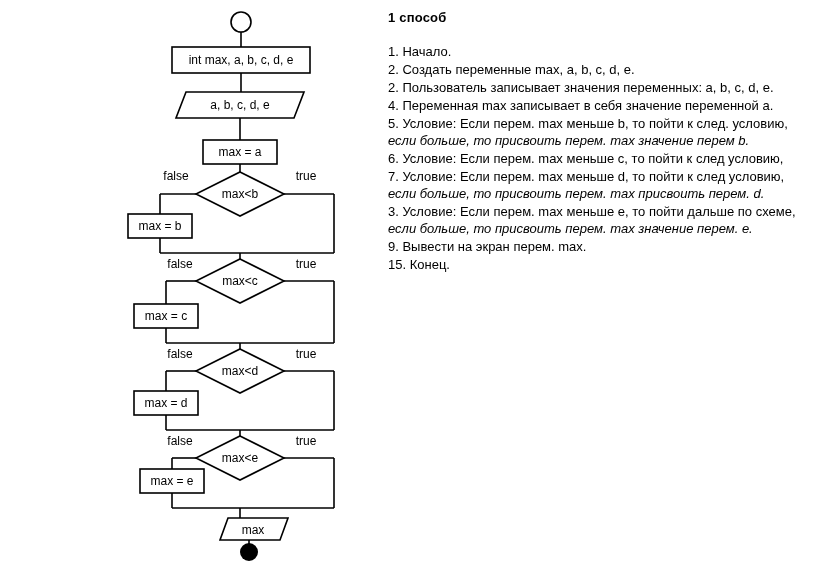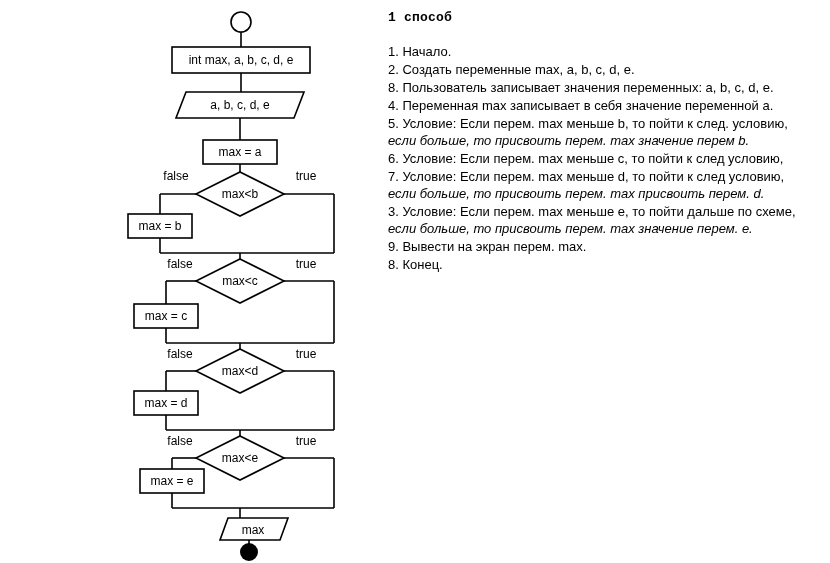--- a/index.html
+++ b/index.html
@@ -50,21 +50,20 @@
     position: absolute;
     left: 388px;
     top: 10px;
     width: 430px;
   }
   #panel-title {
     font-size: 13px;
     font-weight: bold;
     margin: 0 0 18px 0;
     letter-spacing: 0.2px;
-    font-family: Liberation Mono, monospace;
   }
   .step {
     font-size: 13px;
     line-height: 17px;
     margin-bottom: 1px;
   }
   .step .cont {
     font-style: italic;
   }
 </style>
@@ -162,21 +161,21 @@
 <div id="text-panel">
   <div id="panel-title">1 способ</div>
 
   <div class="step">
     <div>1. Начало.</div>
   </div>
   <div class="step">
     <div>2. Создать переменные max, a, b, c, d, e.</div>
   </div>
   <div class="step">
-    <div>8. Пользователь записывает значения переменных: a, b, c, d, e.</div>
+    <div>2. Пользователь записывает значения переменных: a, b, c, d, e.</div>
   </div>
   <div class="step">
     <div>4. Переменная max записывает в себя значение переменной a.</div>
   </div>
   <div class="step">
     <div>5. Условие: Если перем. max меньше b, то пойти к след. условию,</div>
     <div class="cont">если больше, то присвоить перем. max значение перем b.</div>
   </div>
   <div class="step">
     <div>6. Условие: Если перем. max меньше c, то пойти к след условию,</div>
@@ -186,15 +185,15 @@
     <div class="cont">если больше, то присвоить перем. max присвоить перем. d.</div>
   </div>
   <div class="step">
     <div>3. Условие: Если перем. max меньше e, то пойти дальше по схеме,</div>
     <div class="cont">если больше, то присвоить перем. max значение перем. e.</div>
   </div>
   <div class="step">
     <div>9. Вывести на экран перем. max.</div>
   </div>
   <div class="step">
-    <div>8. Конец.</div>
+    <div>15. Конец.</div>
   </div>
 </div>
 
 </body></html>

